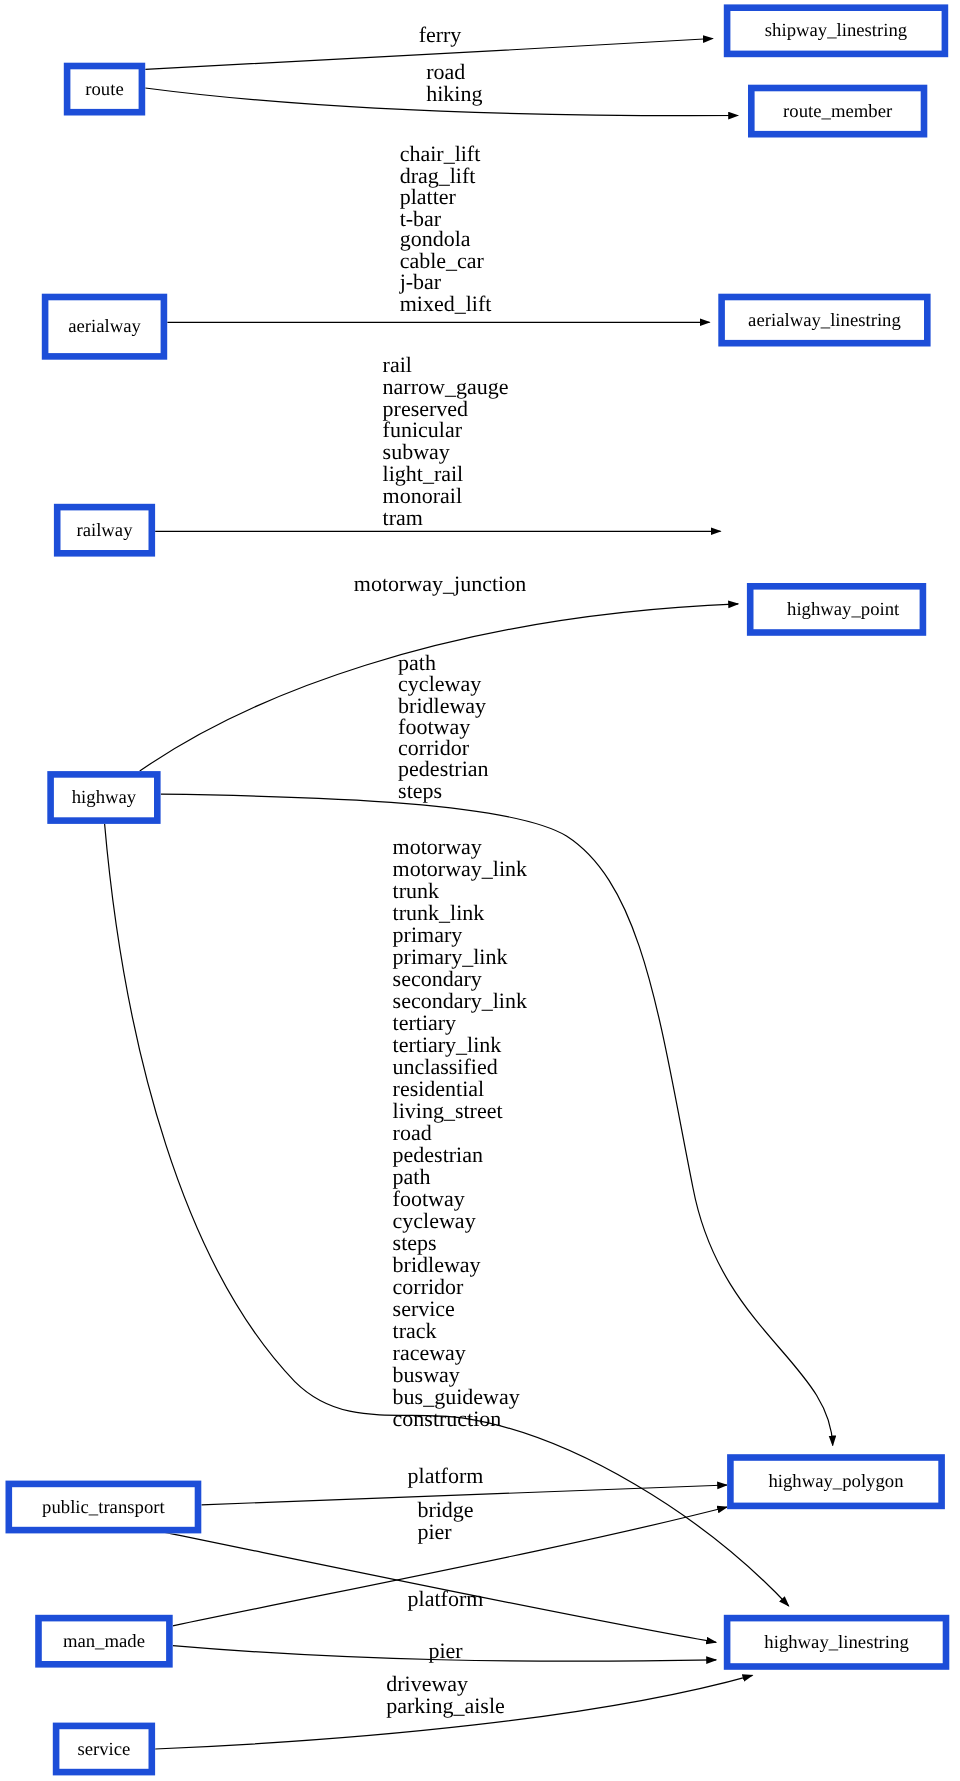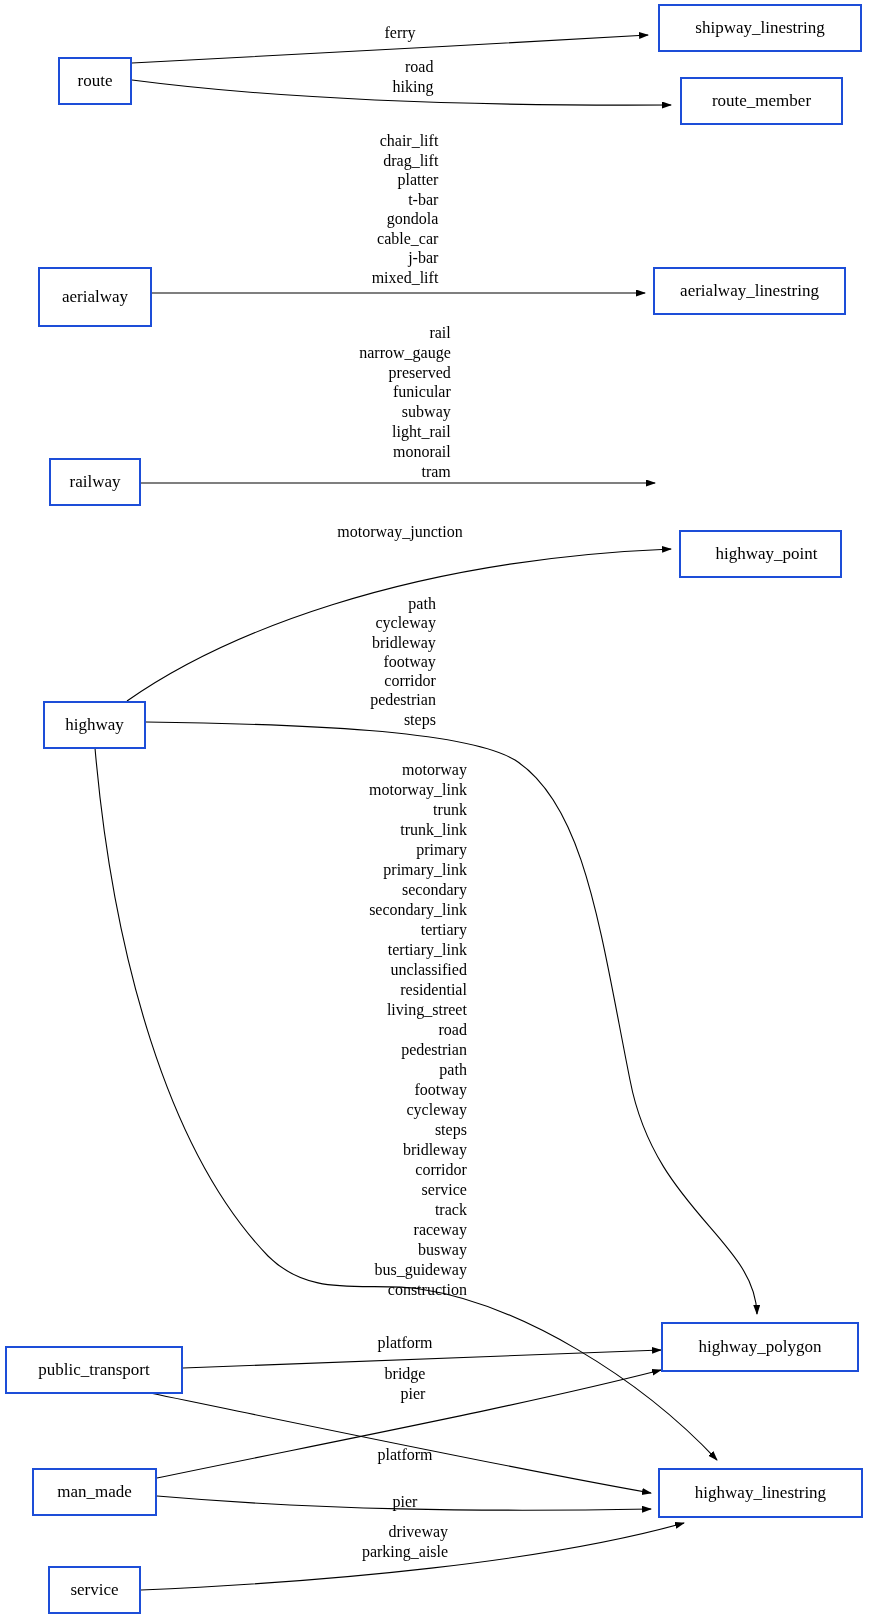--- a/index.html
+++ b/index.html
@@ -8,31 +8,31 @@
     width:873px;height:1619px;
     background:#ffffff;
     font-family:"Liberation Serif","DejaVu Serif",serif;
     color:#000000;
     overflow:hidden;
   }
   svg.edges{position:absolute;left:0;top:0;width:873px;height:1619px;}
   .node{
     position:absolute;
     box-sizing:border-box;
-    border:2px solid #1d4ed8;
+    border:6px solid #1d4ed8;
     background:#fff;
     display:flex;align-items:center;justify-content:center;
     font-size:17px;
     white-space:nowrap;
   }
   .elabel{
     position:absolute;
     transform:translateX(-50%);
-    text-align:right;
-    font-size:16px;
+    text-align:left;
+    font-size:20px;
     line-height:19.5px;
     white-space:pre-line;
   }
   
   #n-route            {left:58px; top:57px;  width:74px;  height:48px;}
   #n-shipway-ls       {left:658px;top:4px;   width:204px; height:48px;}
   #n-route-member     {left:680px;top:77px;  width:163px; height:48px;}
   #n-aerialway        {left:38px; top:267px; width:114px; height:60px;}
   #n-aerialway-ls     {left:653px;top:267px; width:193px; height:48px;}
   #n-railway          {left:49px; top:458px; width:92px;  height:48px;}

